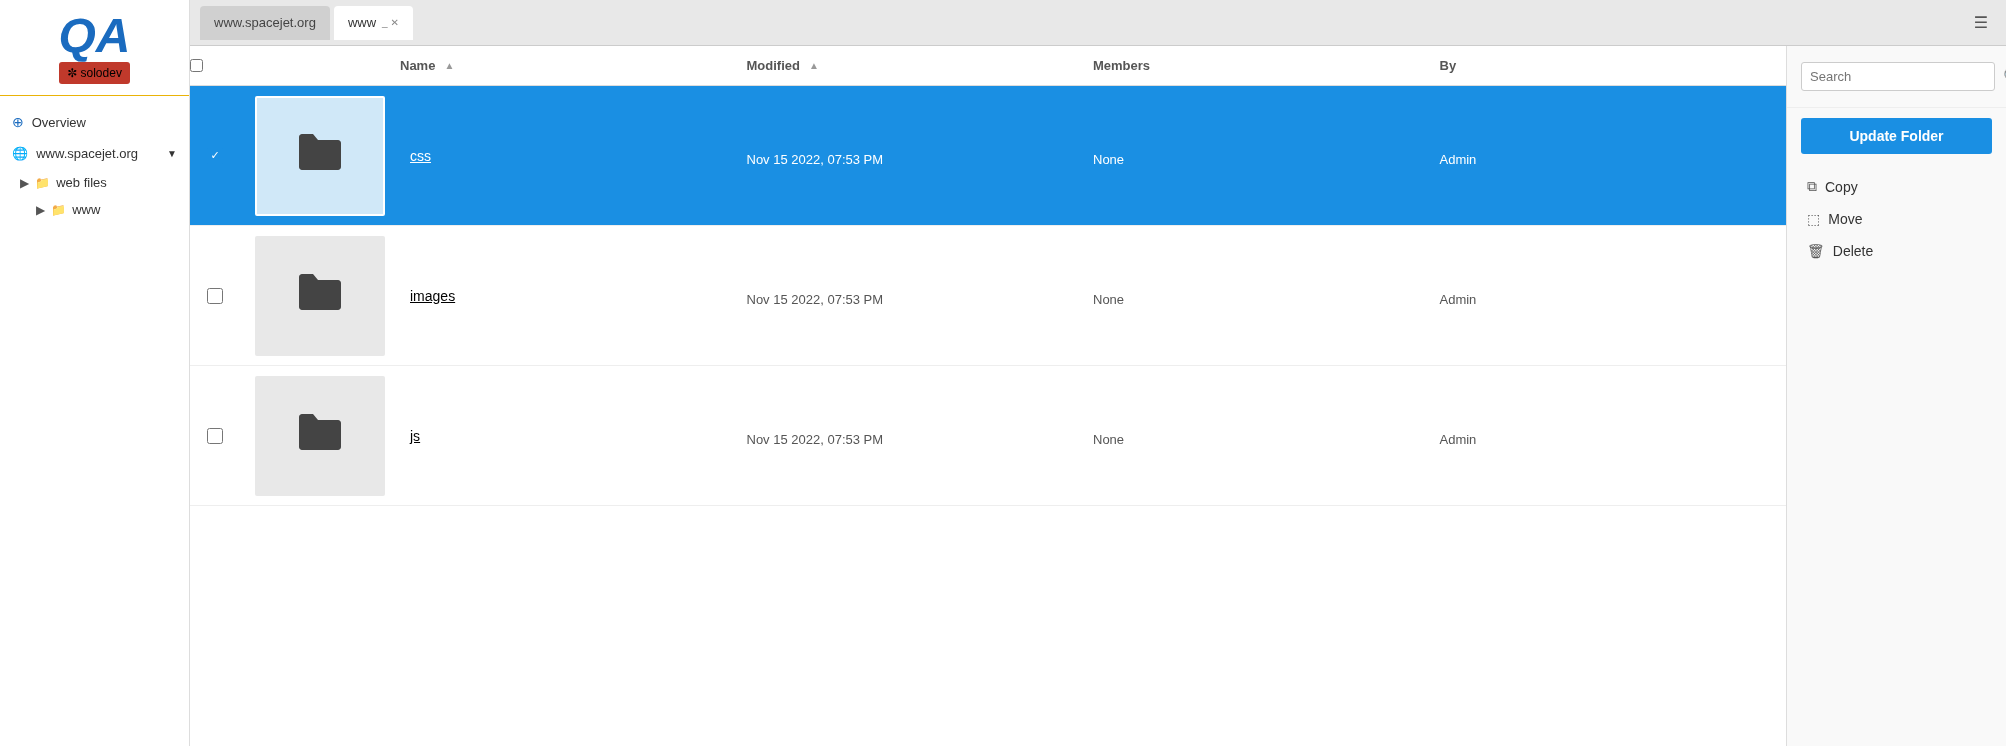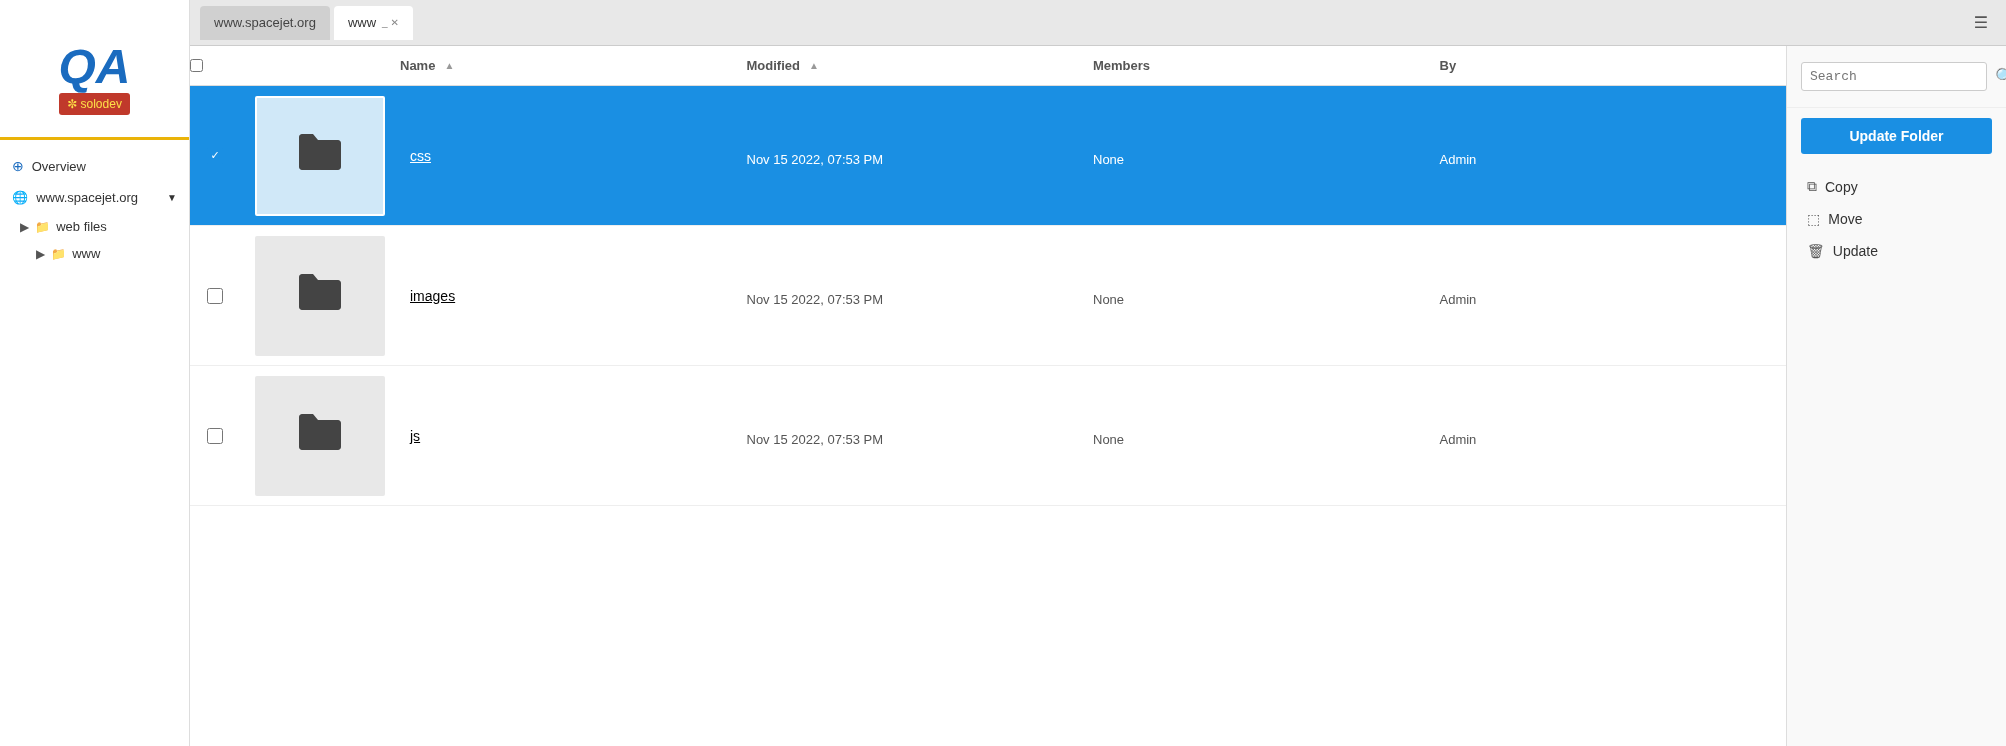--- a/index.html
+++ b/index.html
@@ -11,37 +11,36 @@
       background: #fff;
       border-right: 1px solid #ddd;
       display: flex;
       flex-direction: column;
       flex-shrink: 0;
       height: 100%;
     }
     .sidebar-logo {
       background: #fff;
       padding: 10px;
-      border-bottom: 3px solid #eab308;
+      border-bottom: 1px solid #eab308;
       display: flex;
       align-items: center;
       justify-content: center;
-      height: 120px;
-      margin-top: 20px;
+      height: 96px;
     }
     .logo-qa {
       font-size: 48px;
       font-weight: 900;
       color: #1a6bbf;
       font-style: italic;
       line-height: 1;
     }
     .logo-solodev {
       background: #c0392b;
-      color: #fde047;
+      color: #000000;
       font-size: 12px;
       padding: 4px 8px;
       border-radius: 3px;
       display: flex;
       align-items: center;
       gap: 4px;
       margin-top: 2px;
     }
     .logo-block {
       display: flex;
@@ -244,21 +243,20 @@
       align-items: center;
       gap: 4px;
     }
     .search-input {
       flex: 1;
       border: 1px solid #ccc;
       border-radius: 3px;
       padding: 6px 8px;
       font-size: 13px;
       outline: none;
-      font-family: Liberation Mono, monospace;
     }
     .search-btn {
       background: none;
       border: none;
       cursor: pointer;
       color: #555;
       font-size: 16px;
       padding: 4px;
     }
     .update-folder-btn {
@@ -439,18 +437,18 @@
         <div class="action-item">
           <span class="action-icon">⧉</span>
           <span>Copy</span>
         </div>
         <div class="action-item">
           <span class="action-icon">⬚</span>
           <span>Move</span>
         </div>
         <div class="action-item">
           <span class="action-icon">🗑</span>
-          <span>Update</span>
+          <span>Delete</span>
         </div>
       </div>
     </div>
   </div>
 </div>
 
 </body></html>

